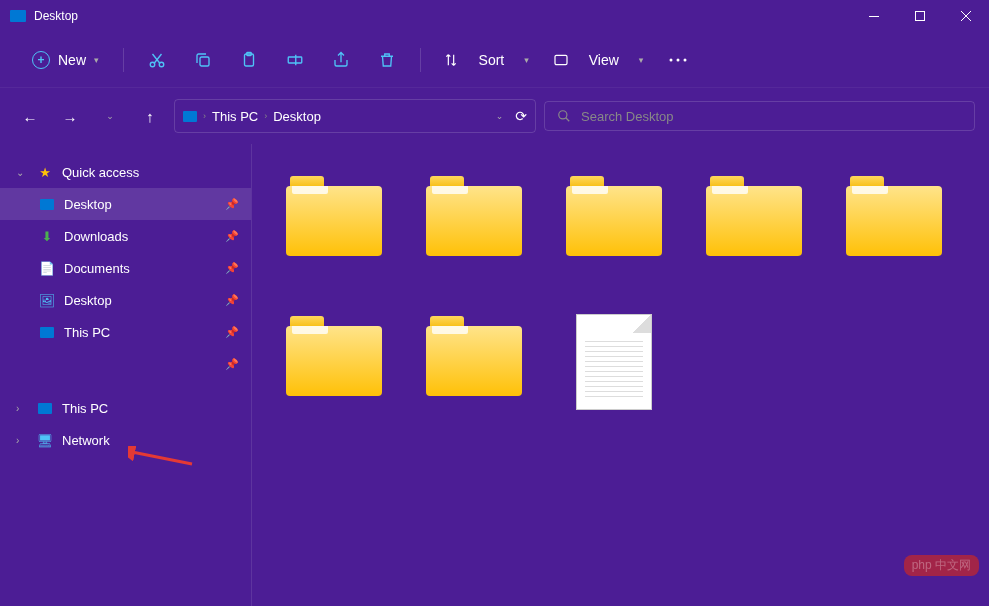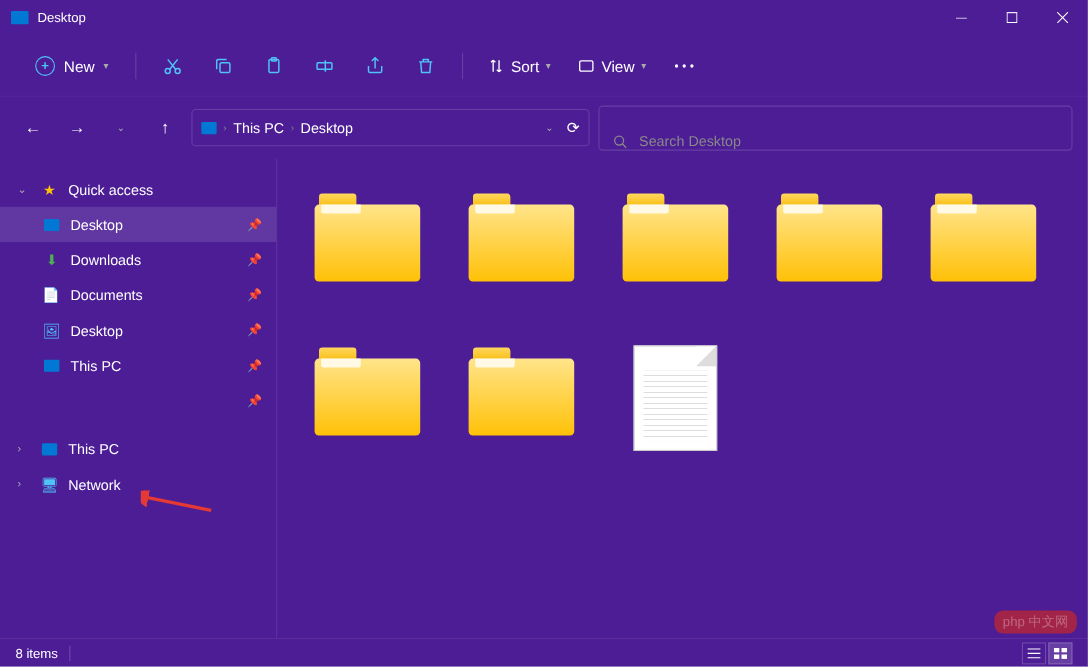--- a/index.html
+++ b/index.html
@@ -15,29 +15,29 @@
     .win-ctrl { width: 46px; height: 32px; display: flex; align-items: center; justify-content: center; cursor: pointer; }
 
     
     .toolbar { height: 56px; display: flex; align-items: center; padding: 0 20px; gap: 4px; border-bottom: 1px solid rgba(255,255,255,0.05); }
     .new-btn { display: flex; align-items: center; gap: 8px; padding: 6px 12px; border-radius: 4px; cursor: pointer; }
     .plus-circle { width: 18px; height: 18px; border: 1.5px solid #4fc3f7; border-radius: 50%; display: flex; align-items: center; justify-content: center; color: #4fc3f7; font-size: 12px; font-weight: bold; }
     .new-label { font-size: 14px; }
     .chevron-sm { font-size: 9px; color: #aaa; }
     .tb-divider { width: 1px; height: 24px; background: rgba(255,255,255,0.15); margin: 0 8px; }
     .tb-icon { width: 42px; height: 36px; display: flex; align-items: center; justify-content: center; cursor: pointer; border-radius: 4px; color: #4fc3f7; }
-    .tb-labeled { display: flex; align-items: center; gap: 6px; padding: 6px 10px; border-radius: 4px; cursor: pointer; font-size: 14px; }
+    .tb-labeled { display: flex; align-items: center; gap: 20px; padding: 6px 10px; border-radius: 4px; cursor: pointer; font-size: 14px; }
 
     
     .addr-row { height: 56px; display: flex; align-items: center; padding: 0 14px; gap: 8px; }
     .nav-btn { width: 32px; height: 32px; display: flex; align-items: center; justify-content: center; cursor: pointer; border-radius: 4px; font-size: 15px; }
     .addr-bar { flex: 0 0 362px; height: 34px; border: 1px solid rgba(255,255,255,0.15); border-radius: 4px; display: flex; align-items: center; padding: 0 8px; gap: 6px; font-size: 13px; }
     .bc-sep { color: #888; font-size: 9px; }
     .addr-right { margin-left: auto; display: flex; align-items: center; gap: 12px; }
-    .search-bar { flex: 1; height: 41px; border: 1px solid rgba(255,255,255,0.15); border-radius: 4px; display: flex; align-items: flex-end; padding: 0 12px; gap: 10px; color: #888; }
+    .search-bar { flex: 1; height: 30px; border: 1px solid rgba(255,255,255,0.15); border-radius: 4px; display: flex; align-items: center; padding: 0 12px; gap: 10px; color: #888; }
     .search-input { background: transparent; border: none; outline: none; color: #fff; font-size: 13px; flex: 1; }
     .search-input::placeholder { color: #888; }
 
     
     .main { flex: 1; display: flex; overflow: hidden; }
     .sidebar { width: 252px; border-right: 1px solid rgba(255,255,255,0.1); padding-top: 12px; position: relative; }
     .side-item { height: 32px; display: flex; align-items: center; padding: 0 12px 0 16px; gap: 8px; cursor: pointer; font-size: 13px; position: relative; }
     .side-item.active { background: rgba(255,255,255,0.12); }
     .side-item .exp { width: 12px; font-size: 10px; color: #aaa; }
     .side-item .ico { width: 18px; display: flex; justify-content: center; }
@@ -308,34 +308,15 @@
         </div>
       <div class="item">
           <div class="file-ico">
             <div class="file-corner"></div>
             <div class="file-lines"></div>
           </div>
         </div>
     </div>
   </div>
 
-  <div class="statusbar">
-    <span>8 items</span>
-    <div class="status-divider"></div>
-    <div class="view-toggles">
-      <div class="vt">
-        <svg width="12" height="10" viewBox="0 0 12 10">
-            <path d="M0 1h12M0 5h12M0 9h12" stroke="#fff"></path>
-          </svg>
-      </div>
-      <div class="vt active">
-        <svg width="12" height="10" viewBox="0 0 12 10">
-            <rect x="0" y="0" width="5" height="4" fill="#fff"></rect>
-            <rect x="7" y="0" width="5" height="4" fill="#fff"></rect>
-            <rect x="0" y="6" width="5" height="4" fill="#fff"></rect>
-            <rect x="7" y="6" width="5" height="4" fill="#fff"></rect>
-          </svg>
-      </div>
-    </div>
-  </div>
 
   <div class="watermark">php 中文网</div>
 </div>
 
 </body></html>

